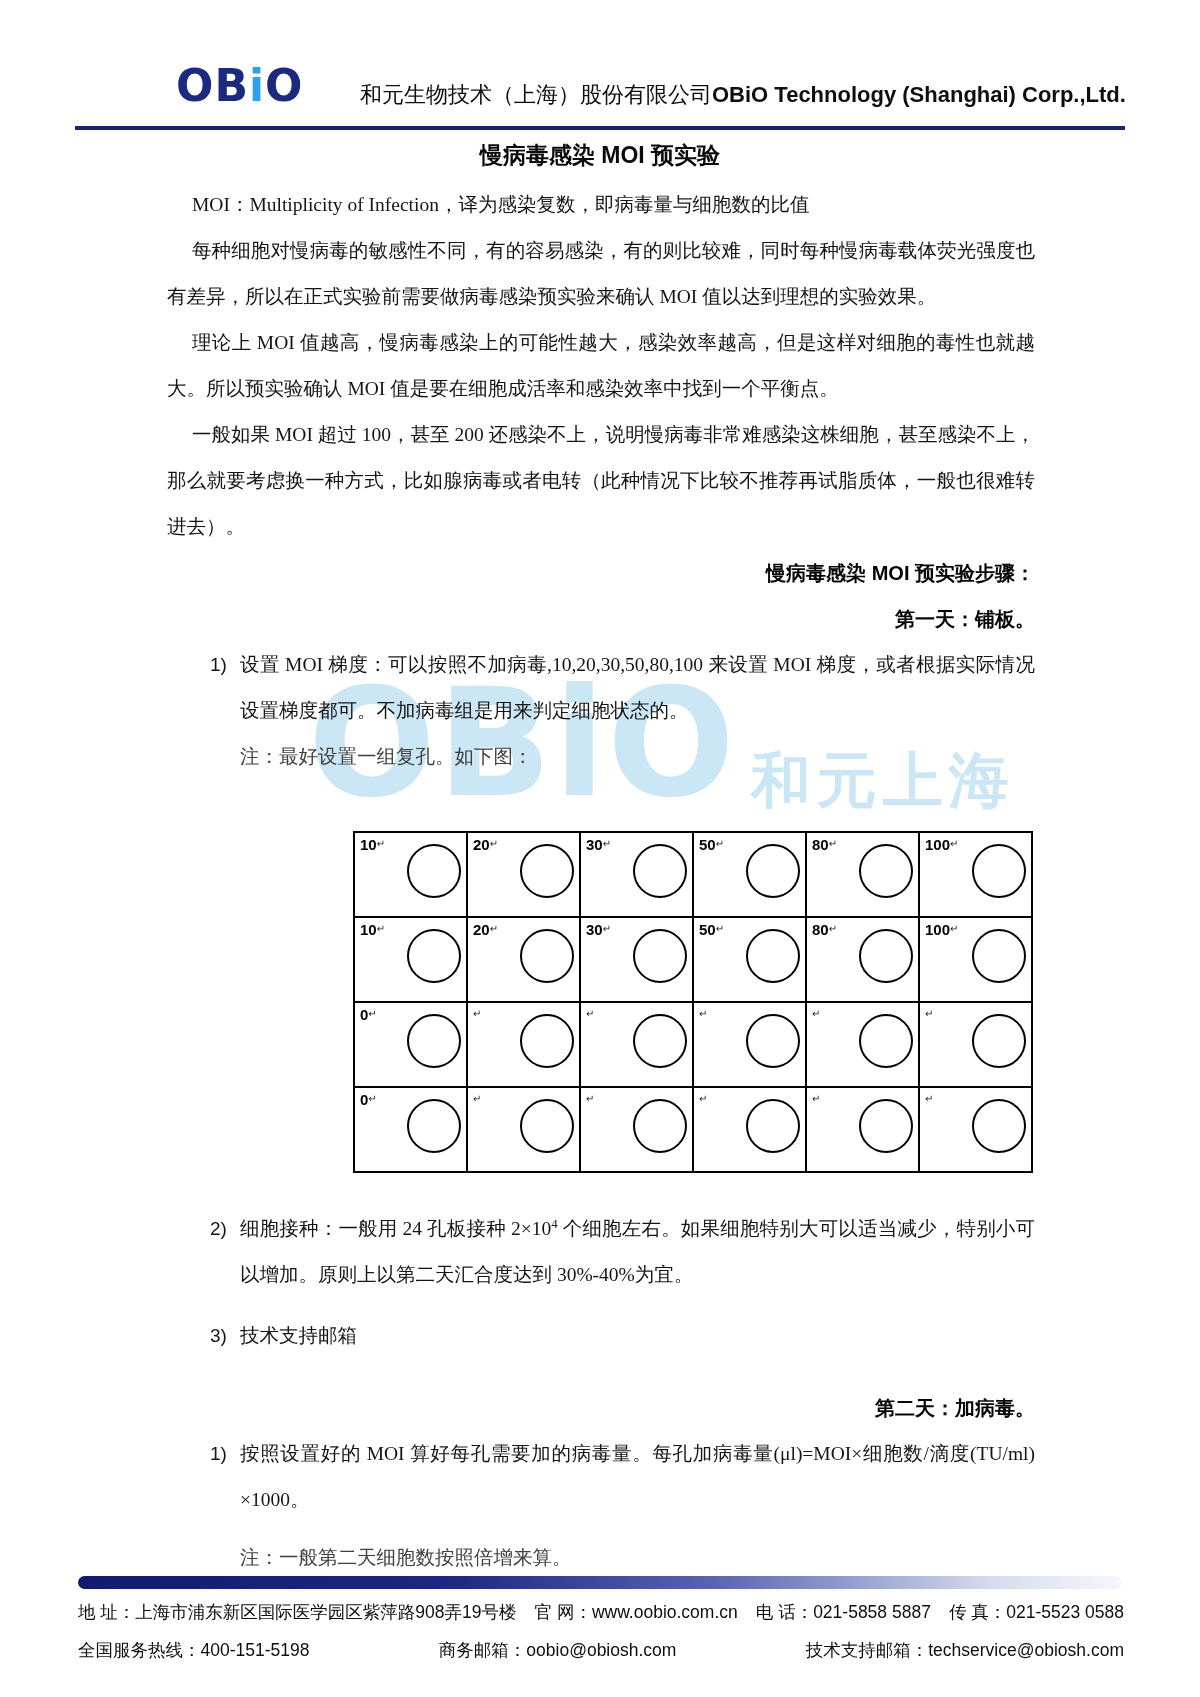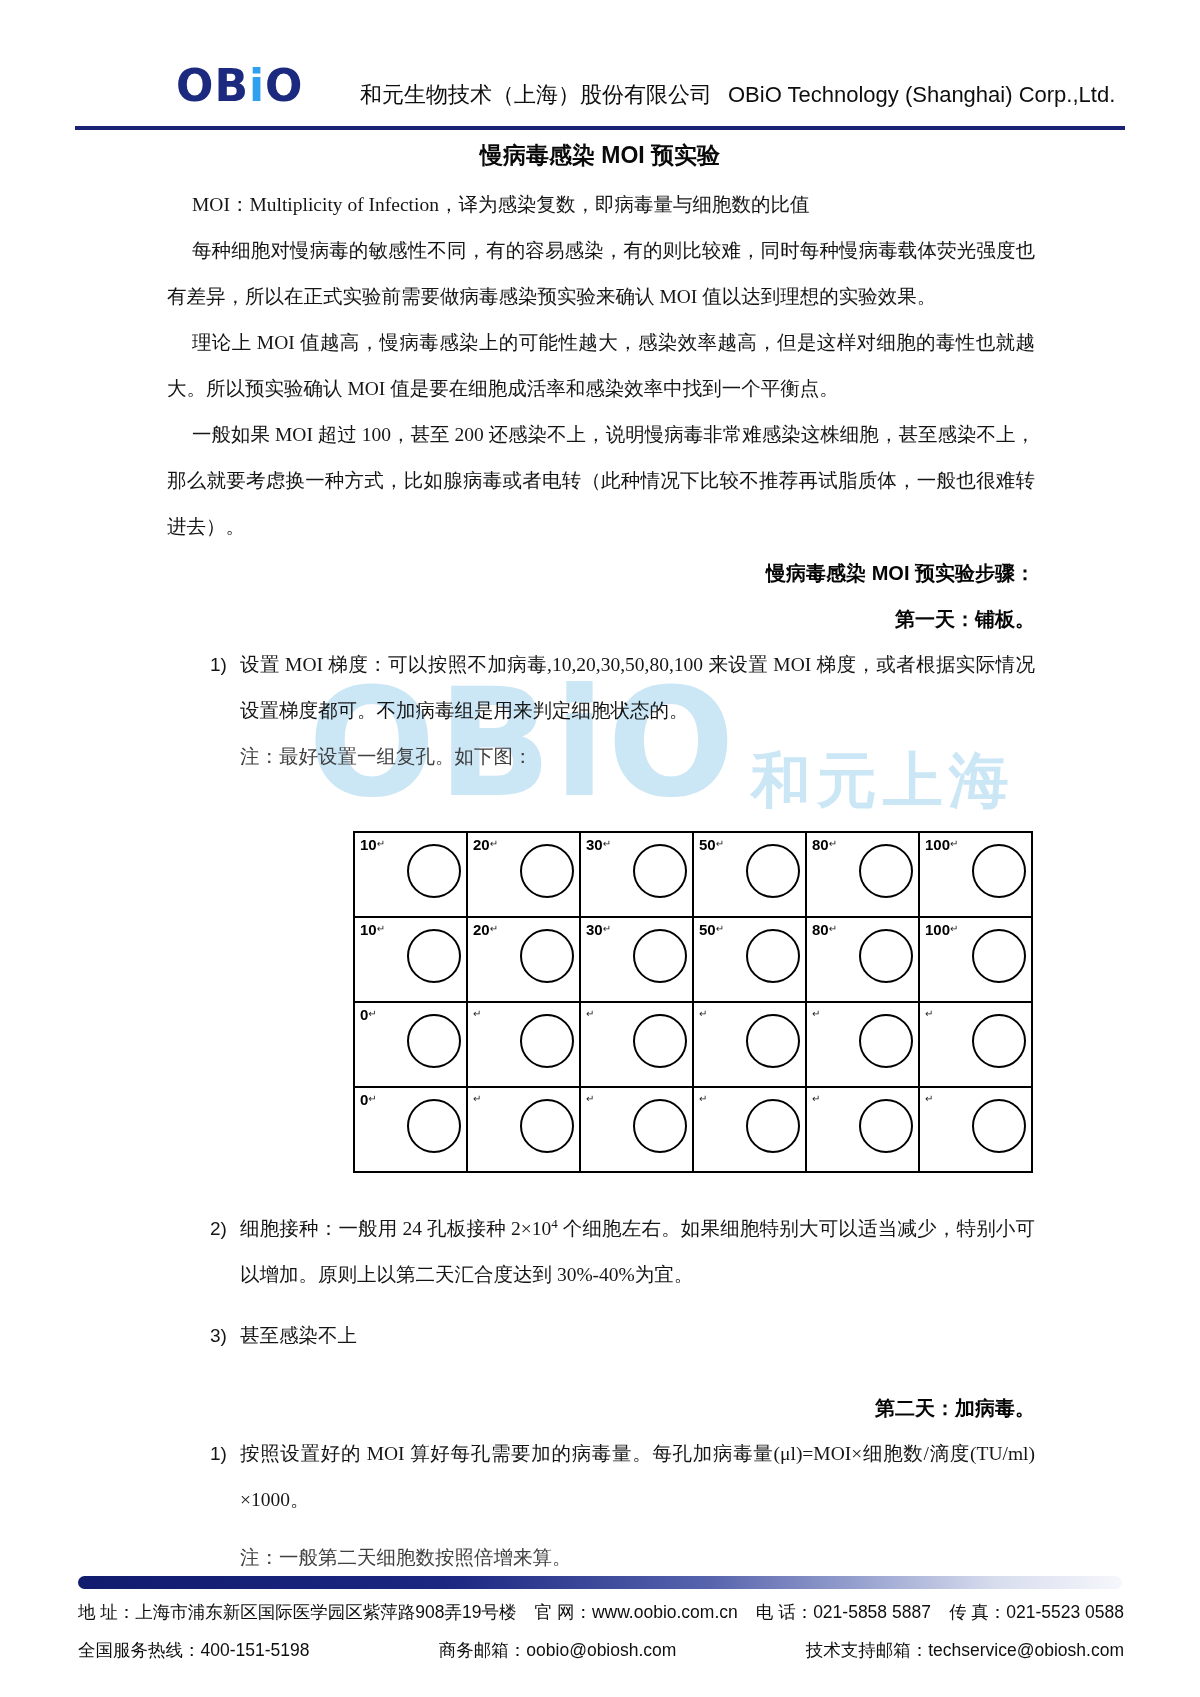--- a/index.html
+++ b/index.html
@@ -4,21 +4,21 @@
 <style>
   html,body{margin:0;padding:0;background:#ffffff;}
   .page{position:relative;width:1200px;height:1697px;background:#fff;overflow:hidden;
         font-family:"Liberation Serif","DejaVu Serif",serif;color:#151515;}
   
   .logo{position:absolute;left:176px;top:64px;font-family:"DejaVu Sans",sans-serif;
         font-weight:bold;font-size:44px;letter-spacing:1px;color:#1B2A7E;line-height:1;}
   .logo .i-letter{color:#2F9FF0;}
   .company{position:absolute;left:360px;top:80px;font-family:"Liberation Sans",sans-serif;
         font-size:22px;font-weight:500;color:#0e0e0e;white-space:nowrap;}
-  .company .en{margin-left:16px;font-weight:400;}
+  .company .en{margin-left:0;font-weight:700;}
   .rule{position:absolute;left:75px;top:126px;width:1050px;height:4px;background:#1A2373;}
   .title{position:absolute;left:0;top:140px;width:1200px;text-align:center;
         font-family:"Liberation Sans",sans-serif;font-size:23px;font-weight:bold;color:#0a0a0a;}
   
   .watermark{position:absolute;left:308px;top:668px;display:flex;align-items:flex-end;
         color:#8EC8E9;opacity:.45;font-family:"DejaVu Sans",sans-serif;z-index:0;pointer-events:none;}
   .wm-logo{font-size:150px;line-height:1;font-weight:bold;letter-spacing:2px;}
   .wm-cn{font-size:60px;line-height:1;margin-left:14px;margin-bottom:8px;letter-spacing:6px;font-weight:bold;}
   
   .bodycol{position:absolute;left:167px;top:182px;width:868px;font-size:19.5px;
@@ -192,21 +192,21 @@
       </tr>
     </tbody>
       </table>
 
     <div class="item after-table">
       <span class="item-num">2)</span>
       <span class="item-text"><span>细胞接种：一般用 24 孔板接种 2×10</span><sup>4</sup><span> 个细胞左右。如果细胞特别大可以适当减少，特别小可以增加。原则上以第二天汇合度达到 30%-40%为宜。</span></span>
     </div>
     <div class="item mt15">
       <span class="item-num">3)</span>
-      <span class="item-text">甚至感染不上</span>
+      <span class="item-text">技术支持邮箱</span>
     </div>
 
     <div class="sec-heading mt26">第二天：加病毒。</div>
     <div class="item">
       <span class="item-num">1)</span>
       <span class="item-text">按照设置好的 MOI 算好每孔需要加的病毒量。每孔加病毒量(μl)=MOI×细胞数/滴度(TU/ml) ×1000。</span>
     </div>
     <div class="note mt12">注：一般第二天细胞数按照倍增来算。</div>
   </div>
 

